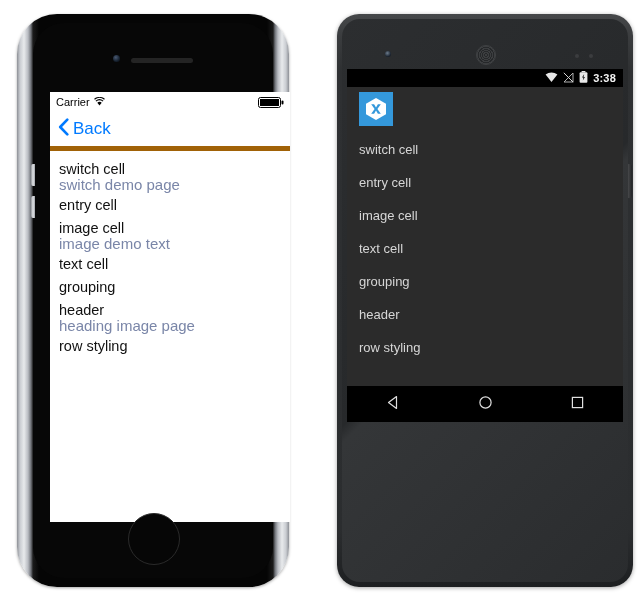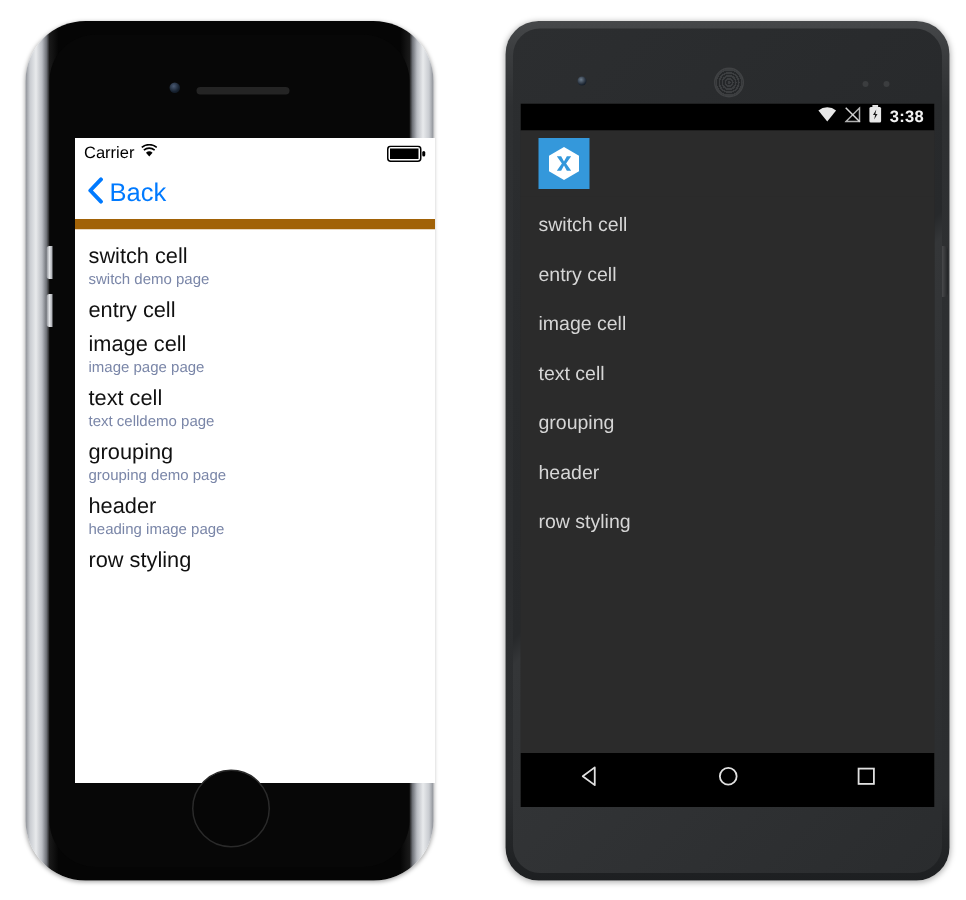--- a/index.html
+++ b/index.html
@@ -26,42 +26,42 @@
     background:linear-gradient(to left,#9fa2a8,#e3e5e8,#8d9096);border-radius:2px 0 0 2px;}
   .ip-btn-left2{position:absolute;left:14px;top:182px;width:4px;height:22px;
     background:linear-gradient(to left,#9fa2a8,#e3e5e8,#8d9096);border-radius:2px 0 0 2px;}
 
   .ios-status{height:20px;display:flex;align-items:center;font-size:11px;color:#000;
     padding:0 6px;position:relative;background:#fff;}
   .ios-carrier{display:flex;align-items:center;gap:4px;text-align:center;}
   .ios-time{position:absolute;left:0;right:0;text-align:center;font-weight:bold;font-size:11px;}
   .ios-batt{margin-left:auto;display:flex;align-items:center;}
   .ios-nav{height:34px;display:flex;align-items:center;padding-left:8px;
-    border-bottom:7px solid #a16207;background:#fff;}
+    border-bottom:5px solid #a16207;background:#fff;}
   .ios-back{display:flex;align-items:center;color:#007aff;font-size:17px;gap:4px;cursor:pointer;}
   .ios-list{padding:8px 0 0 0;background:#fff;}
   .ios-cell{padding:2px 9px 4px 9px;}
   .ios-cell-title{font-size:14.5px;color:#111;line-height:17px;}
-  .ios-cell-detail{font-size:10px;color:#7a86a8;line-height:12px;margin-top:1px;}
+  .ios-cell-detail{font-size:15px;color:#7a86a8;line-height:12px;margin-top:1px;}
 
   
   #android{position:absolute;left:337px;top:14px;width:296px;height:573px;
     border-radius:22px;
     background:linear-gradient(to bottom,#46484a 0%,#3a3c3e 4%,#2e3032 10%,#2b2d2f 90%,#1d1f21 100%);
     box-shadow:0 1px 4px rgba(0,0,0,.35);}
   #android .a-glass{position:absolute;left:5px;top:5px;right:5px;bottom:5px;border-radius:18px;
     background:linear-gradient(135deg,#2c2e30 0%,#27292b 48%,#343638 50%,#2a2c2e 100%);}
   .a-cam{position:absolute;left:48px;top:37px;width:6px;height:6px;border-radius:50%;
     background:radial-gradient(circle at 40% 35%,#6d7c8c 0%,#1b2430 65%,#0d1117 100%);}
   .a-speaker{position:absolute;left:50%;margin-left:-9px;top:31px;width:18px;height:18px;border-radius:50%;
     background:repeating-radial-gradient(circle,#3c3e40 0px,#3c3e40 1px,#26282a 1px,#26282a 2px);
     border:1px solid #404244;}
   .a-sensor1{position:absolute;right:54px;top:40px;width:4px;height:4px;border-radius:50%;background:#3b3d3f;}
   .a-sensor2{position:absolute;right:40px;top:40px;width:4px;height:4px;border-radius:50%;background:#3b3d3f;}
-  .a-screen{position:absolute;left:10px;top:55px;width:276px;height:469px;background:#2b2b2b;overflow:hidden;}
+  .a-screen{position:absolute;left:10px;top:55px;width:276px;height:353px;background:#2b2b2b;overflow:hidden;}
   .and-status{height:18px;background:#000;display:flex;align-items:center;justify-content:flex-end;
     padding-right:7px;gap:5px;}
   .and-clock{color:#f2f2f2;font-size:11px;font-weight:bold;letter-spacing:.2px;}
   .and-app{height:44px;background:#2b2b2b;display:flex;align-items:center;padding-left:12px;}
   .xam-icon{width:34px;height:34px;background:#3498db;display:flex;align-items:center;justify-content:center;}
   .and-list{background:#2b2b2b;padding-top:2px;}
   .and-cell{height:33px;display:flex;align-items:center;padding-left:12px;
     color:#d6d6d6;font-size:13px;}
   .and-nav{position:absolute;left:0;right:0;bottom:0;height:36px;background:#000;
     display:flex;align-items:center;justify-content:space-around;}
@@ -115,29 +115,27 @@
     <div class="ios-list">
       <div class="ios-cell">
         <div class="ios-cell-title">switch cell</div>
         <div class="ios-cell-detail">switch demo page</div>
       </div>
       <div class="ios-cell">
         <div class="ios-cell-title">entry cell</div>
       </div>
       <div class="ios-cell">
         <div class="ios-cell-title">image cell</div>
-        <div class="ios-cell-detail">image page page</div>
+        <div class="ios-cell-detail">image demo text</div>
       </div>
       <div class="ios-cell">
         <div class="ios-cell-title">text cell</div>
-        <div class="ios-cell-detail">text celldemo page</div>
       </div>
       <div class="ios-cell">
         <div class="ios-cell-title">grouping</div>
-        <div class="ios-cell-detail">grouping demo page</div>
       </div>
       <div class="ios-cell">
         <div class="ios-cell-title">header</div>
         <div class="ios-cell-detail">heading image page</div>
       </div>
       <div class="ios-cell">
         <div class="ios-cell-title">row styling</div>
       </div>
     </div>
 

